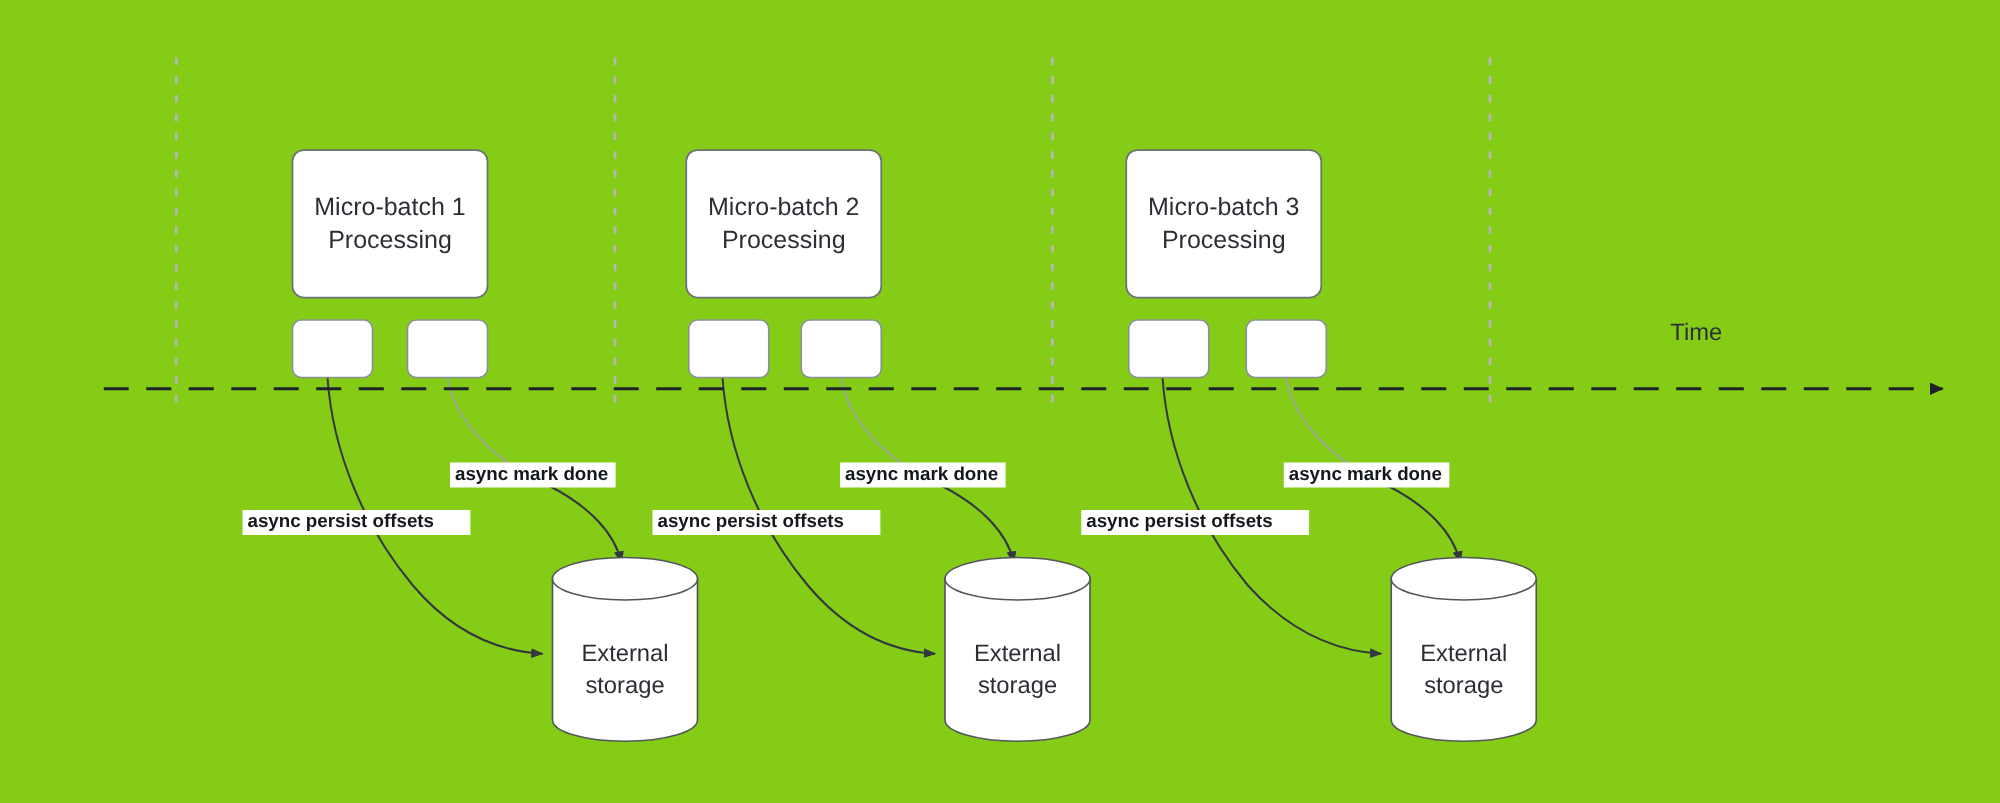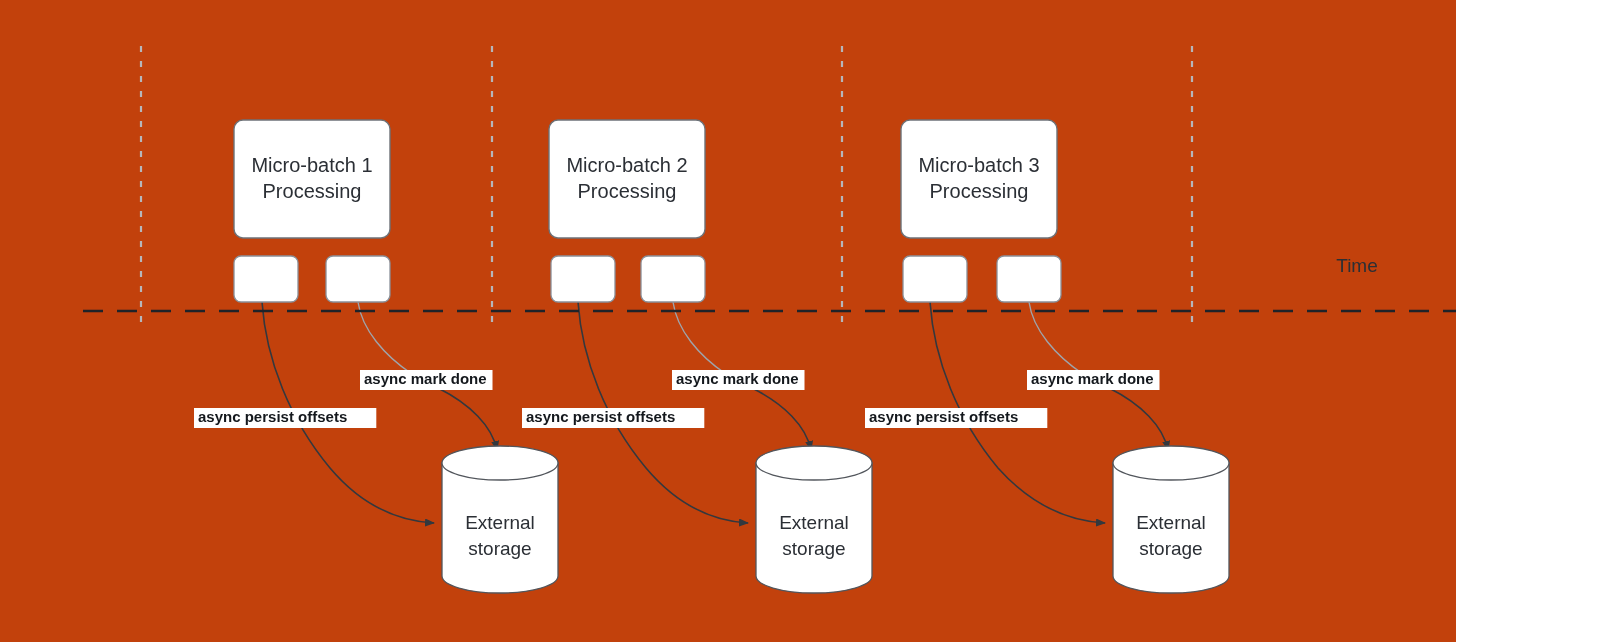--- a/index.html
+++ b/index.html
@@ -7,23 +7,23 @@
     margin: 0;
     padding: 0;
     background: #ffffff;
   }
   body {
     font-family: "Liberation Sans", sans-serif;
     -webkit-font-smoothing: antialiased;
   }
   #diagram-root {
     position: relative;
-    width: 1456px;
+    width: 1600px;
     height: 642px;
-    background: #c2410c;
+    background: #84cc16;
     overflow: hidden;
   }
   svg.canvas {
     position: absolute;
     left: 0;
     top: 0;
     width: 1600px;
     height: 642px;
     display: block;
   }

